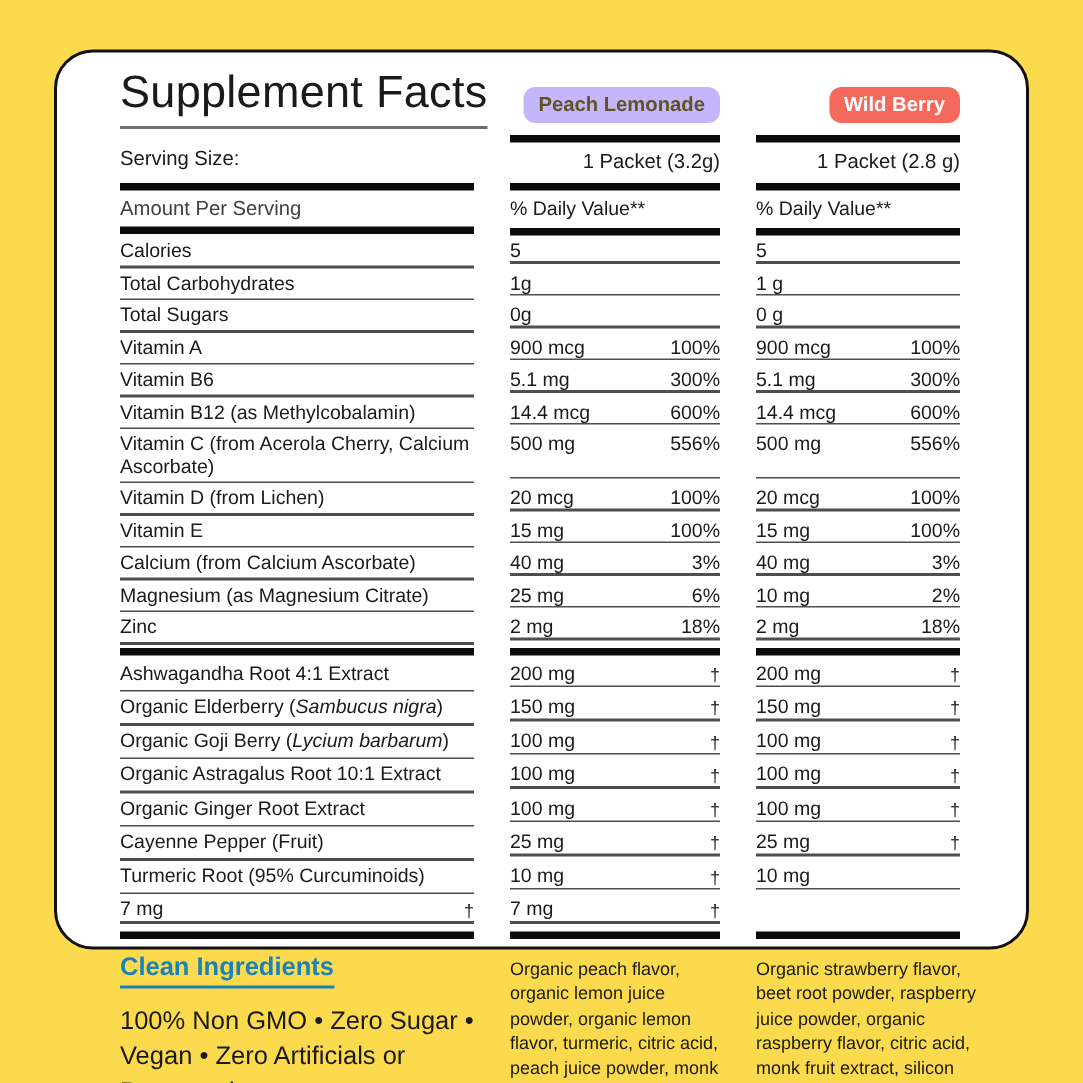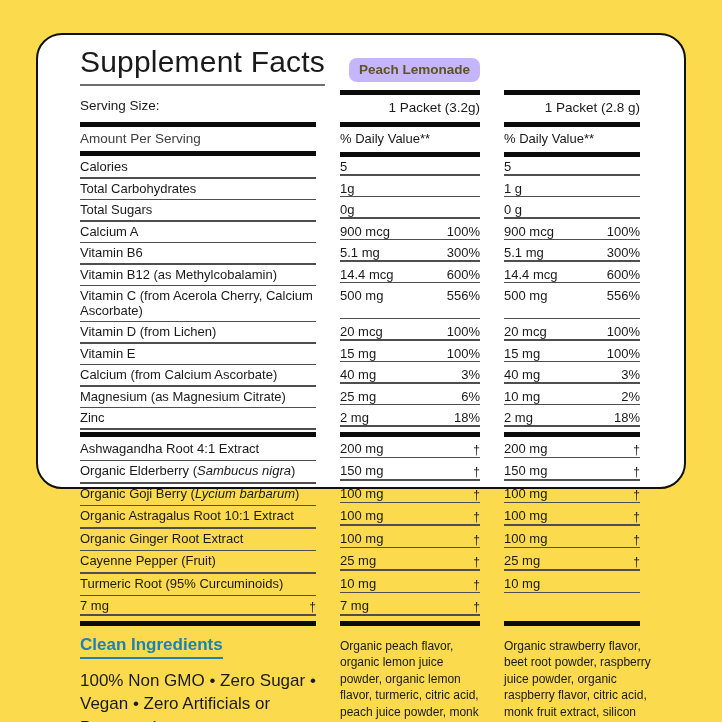--- a/index.html
+++ b/index.html
@@ -6,21 +6,21 @@
     margin: 0; padding: 0;
     width: 722px; height: 722px;
     overflow: hidden;
     font-family: "Liberation Sans", sans-serif;
   }
   body { background: #FBDB4D; position: relative; }
 
   .card {
     position: absolute;
     left: 36px; top: 33px;
-    width: 650px; height: 456px;
+    width: 650px; height: 600px;
     box-sizing: border-box;
     background: #ffffff;
     border: 2px solid #111111;
     border-radius: 26px;
     padding: 10px 42px 0 42px;
   }
 
   .cols {
     display: grid;
     grid-template-columns: 236px 140px 136px;
@@ -134,20 +134,23 @@
 
 <div class="card">
 
   <div class="cols header-row1">
     <div>
       <span class="title">Supplement Facts</span>
     </div>
     <div class="badge-cell">
       <span class="badge" id="badge-0" style="background: #c4b5fd; color: rgb(93, 84, 32);">Peach Lemonade</span>
     </div>
+    <div class="badge-cell">
+      <span class="badge" id="badge-1" style="background: rgb(244, 105, 92); color: rgb(255, 255, 255);">Wild Berry</span>
+    </div>
   </div>
 
   <div class="cols header-row2">
     <div class="serving-label">Serving Size:</div>
     <div class="serving-cell">
       <div class="thick"></div>
       <div class="serving-val">1 Packet (3.2g)</div>
     </div>
     <div class="serving-cell">
       <div class="thick"></div>
@@ -201,21 +204,21 @@
         <div class="cell value">
           <span class="amt">0g</span>
           <span class="dv"></span>
         </div>
         <div class="cell value">
           <span class="amt">0 g</span>
           <span class="dv"></span>
         </div>
       </div>
       <div class="cols row">
-        <div class="cell label">Calcium A</div>
+        <div class="cell label">Vitamin A</div>
         <div class="cell value">
           <span class="amt">900 mcg</span>
           <span class="dv">100%</span>
         </div>
         <div class="cell value">
           <span class="amt">900 mcg</span>
           <span class="dv">100%</span>
         </div>
       </div>
       <div class="cols row">

